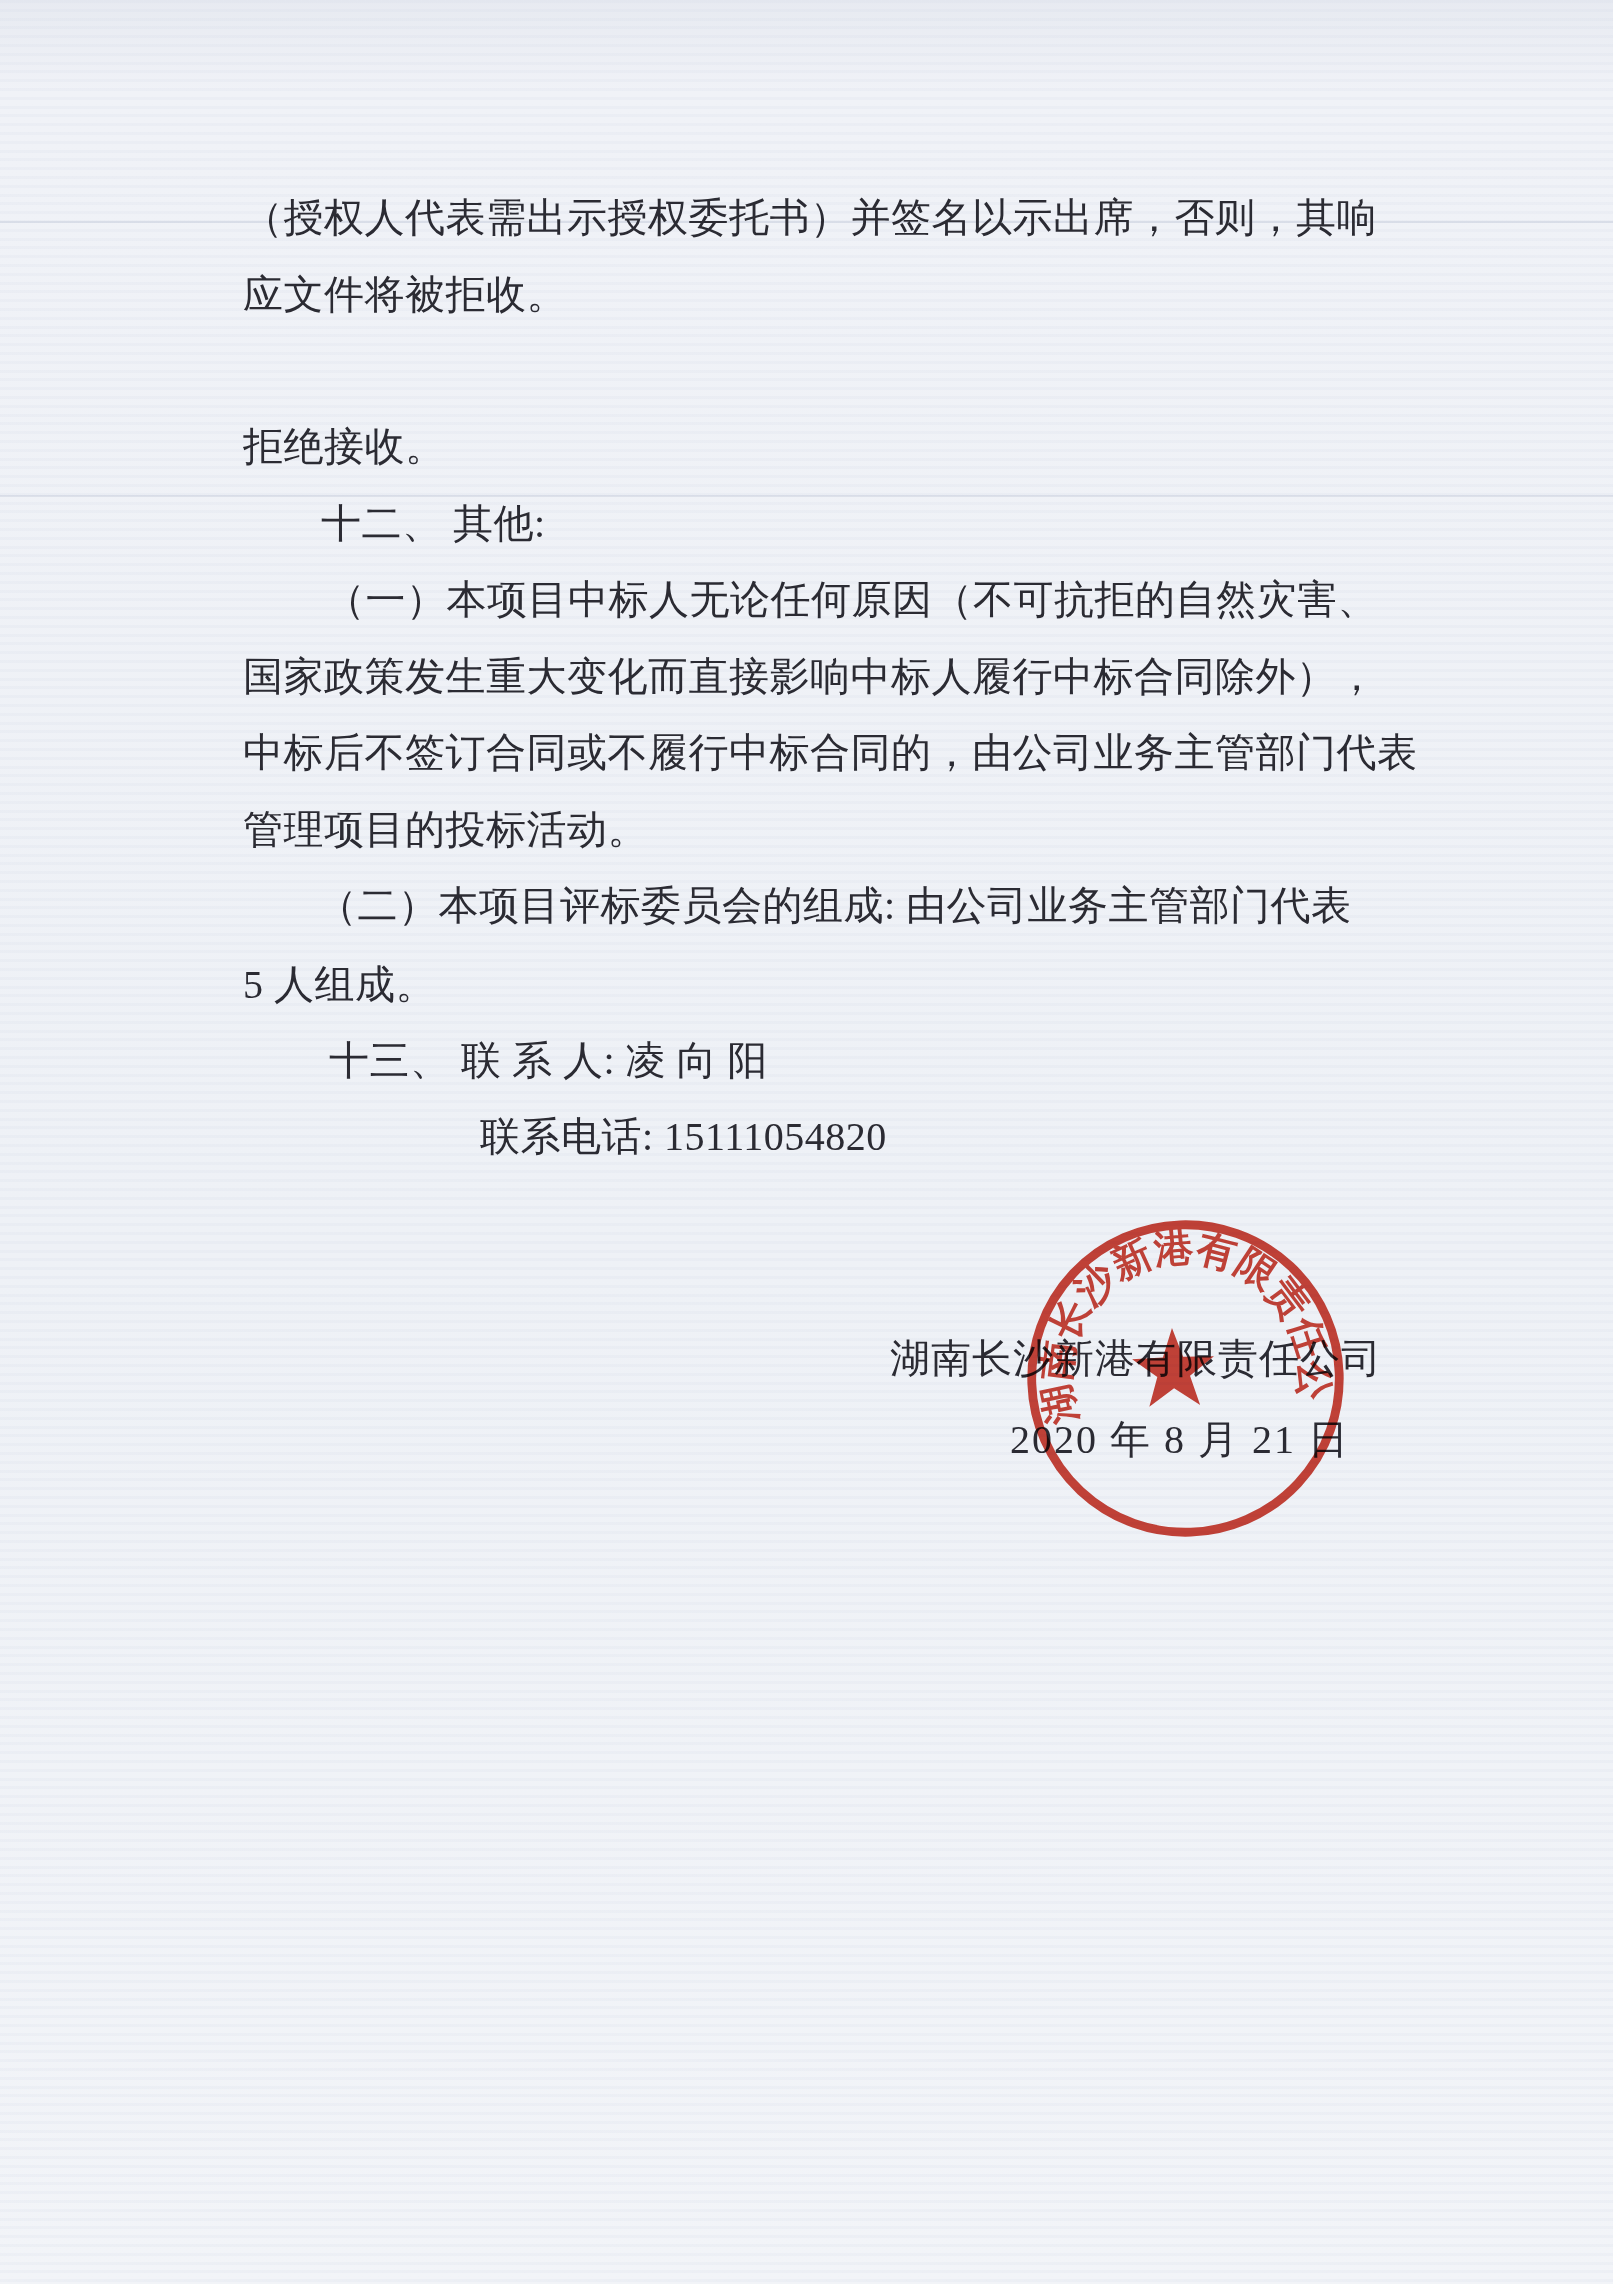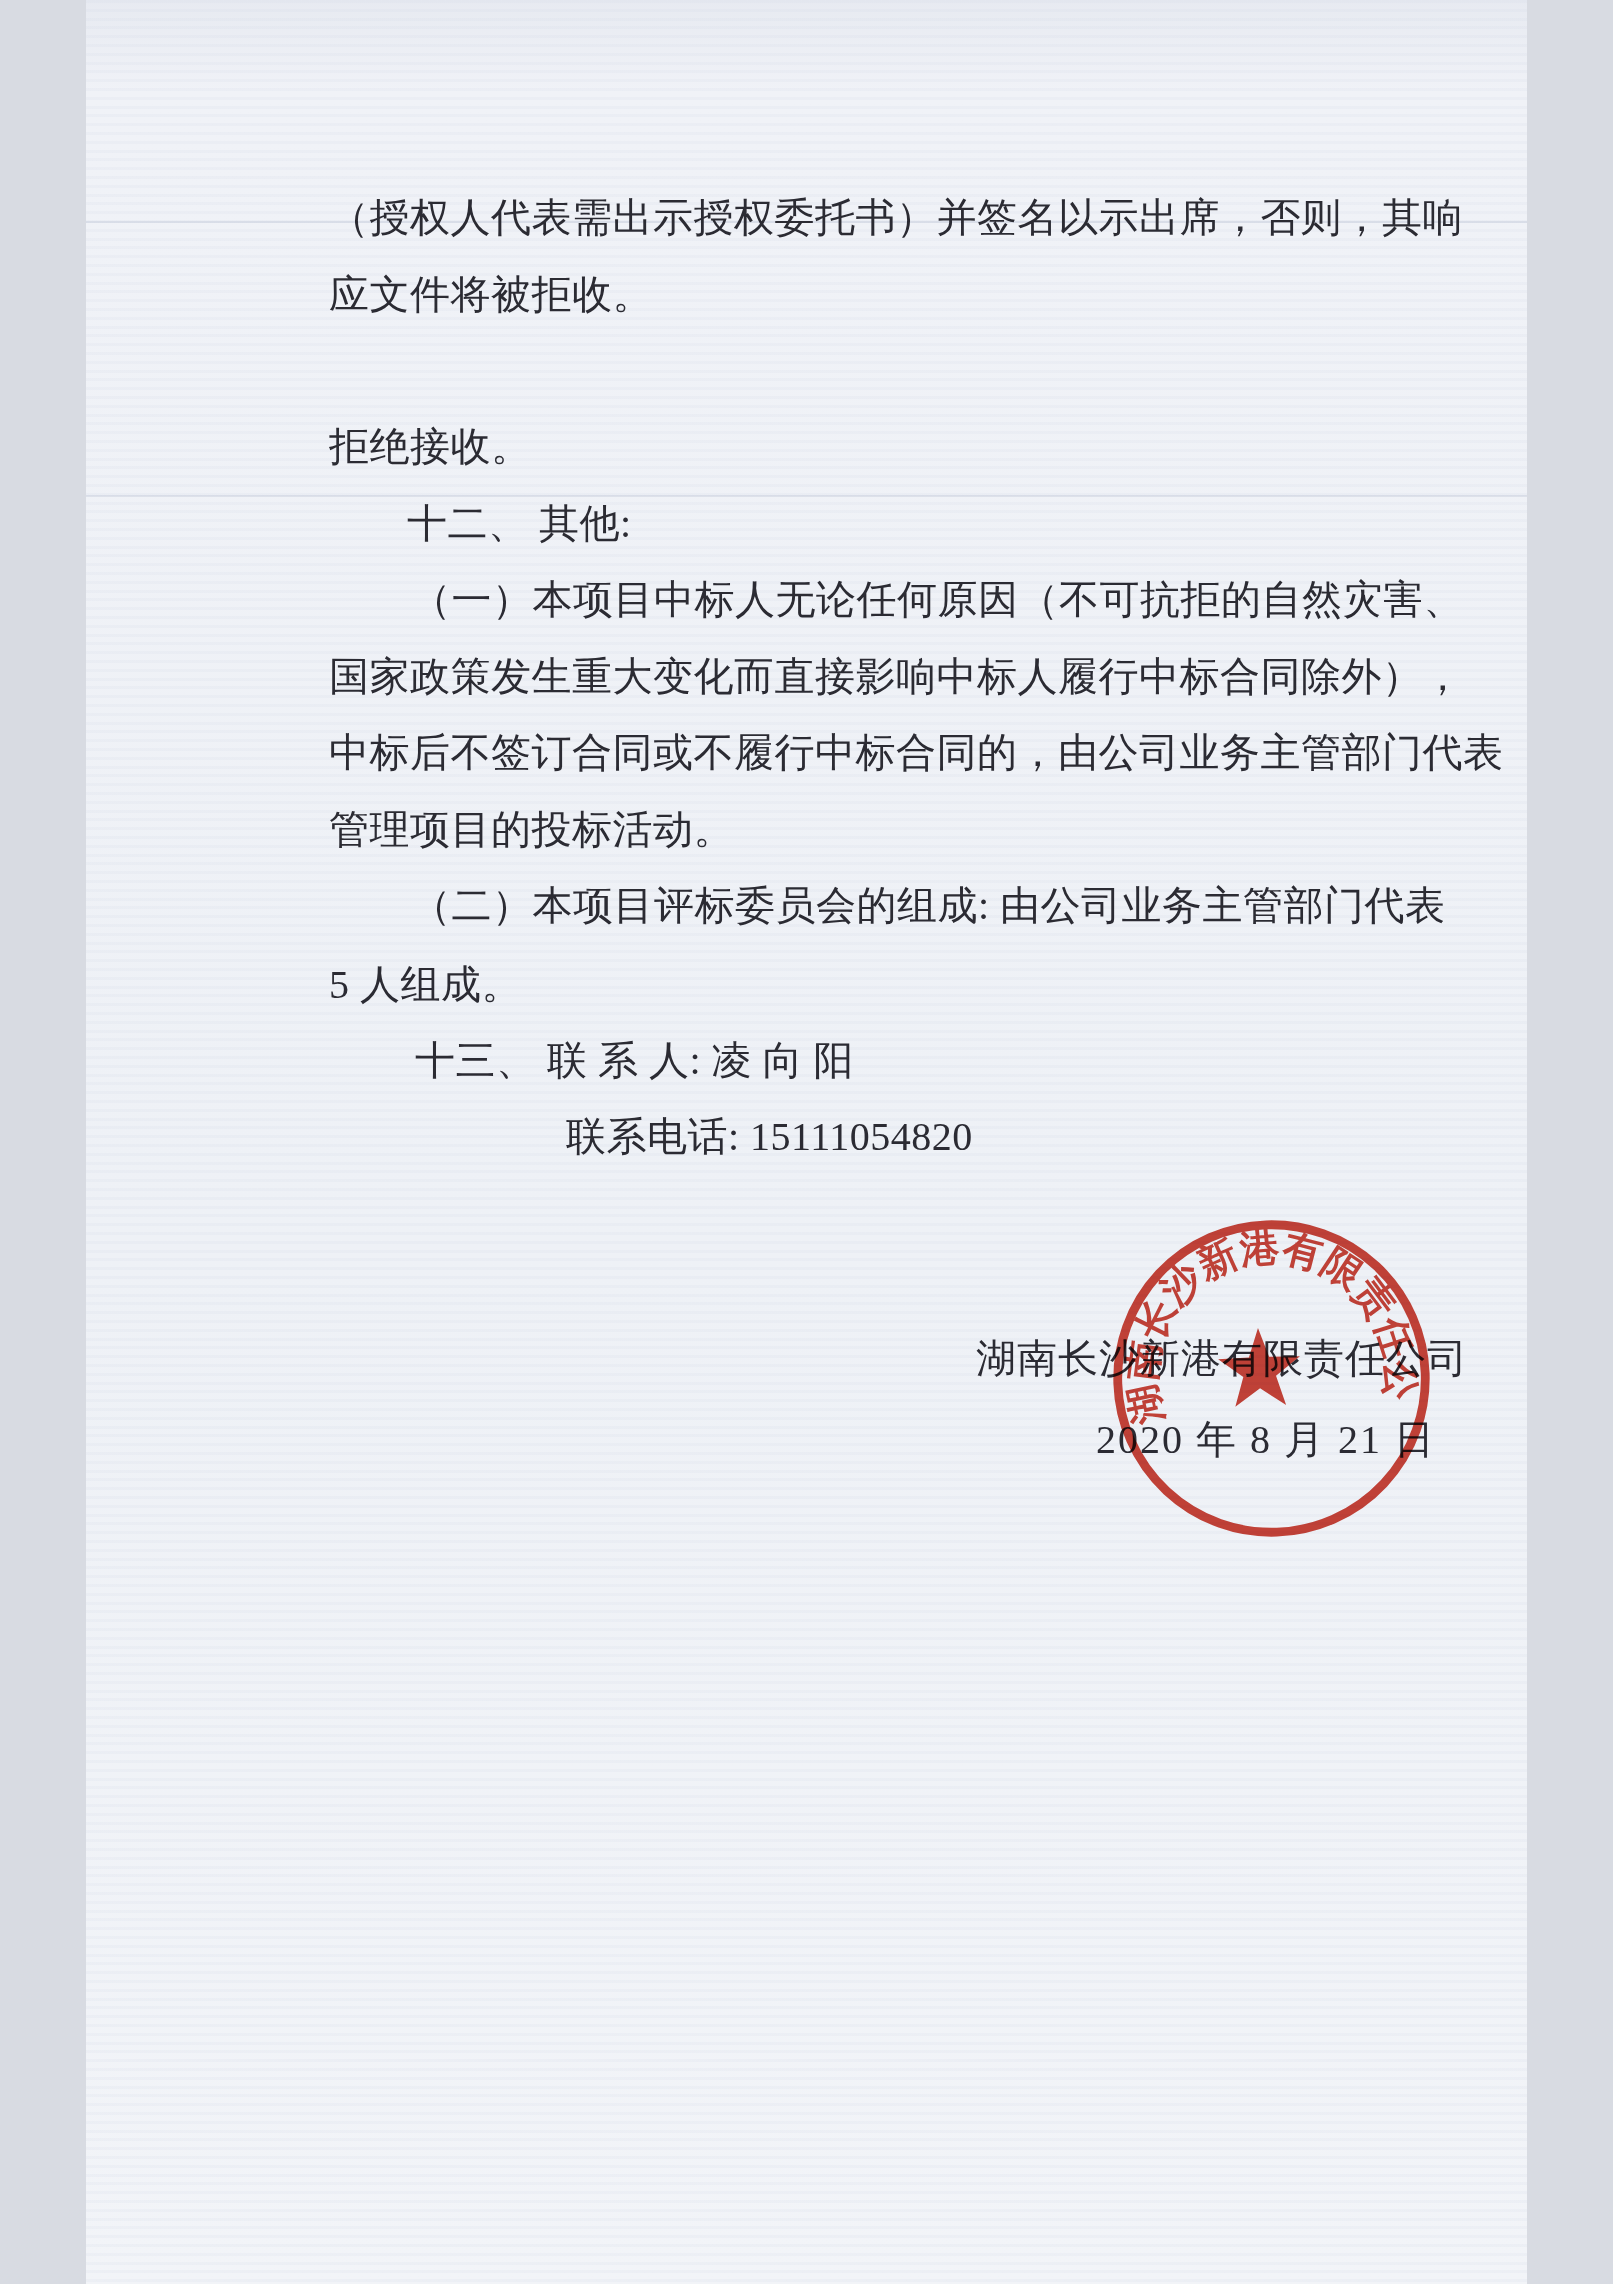--- a/index.html
+++ b/index.html
@@ -1,23 +1,22 @@
 <!DOCTYPE html>
 <html><head>
 <meta charset="utf-8">
 <style>
   html,body{margin:0;padding:0;background:#d8dbe2;}
   .page{
     position:relative;
-    width:1429px;height:2285px;
+    width:1613px;height:2285px;
     margin:0 auto;
     background:linear-gradient(180deg,#e7eaf1 0%,#f0f2f7 4%,#eef1f6 55%,#f2f4f8 100%);
     overflow:hidden;
     font-family:"Liberation Serif","DejaVu Serif",serif;
-    padding-left:12px;
   }
   
   .page::before{
     content:"";
     position:absolute;inset:0;
     background:repeating-linear-gradient(180deg,
       rgba(203,210,226,.14) 0px, rgba(203,210,226,.14) 2.9px,
       rgba(255,255,255,0) 2.9px, rgba(255,255,255,0) 8.8px);
     pointer-events:none;
   }
@@ -39,21 +38,21 @@
   }
   .line-1{top:194px}
   .line-2{top:271px}
   .line-3{top:347px;left:325px}
   .line-4{top:423px}
   .line-5{top:500px;left:321px}
   .line-6{top:576px;left:325px}
   .line-7{top:653px}
   .line-8{top:729px}
   .line-9{top:806px}
-  .line-10{top:882px;left:325px}
+  .line-10{top:882px;left:317px}
   .line-11{top:961px}
   .line-12{top:1037px;left:329px}
   .line-13{top:1113px;left:480px}
 
   .signature-company{
     position:absolute;left:890px;top:1331px;
     font-size:40px;letter-spacing:1px;color:#2b2b33;white-space:pre;
   }
   .signature-date{
     position:absolute;left:1010px;top:1412px;

